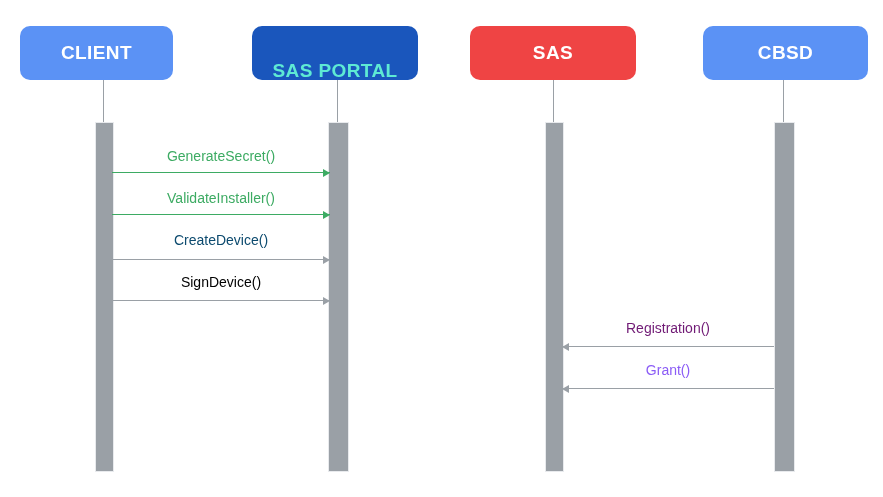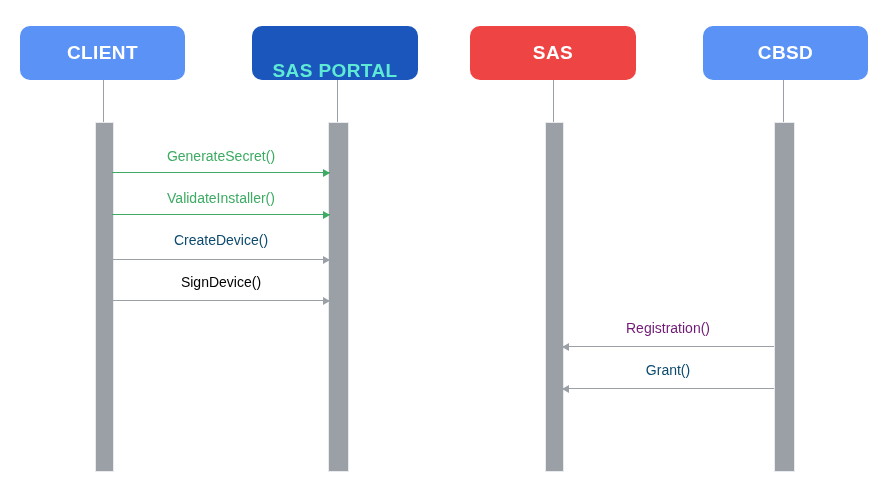--- a/index.html
+++ b/index.html
@@ -56,21 +56,21 @@
     text-align: center;
   }
 </style>
 </head>
 <body>
 
 <div id="diagram-root" style="width: 883px; height: 497px; background: rgb(255, 255, 255);">
 
 <div class="lifeline" style="left: 103px; top: 80px; height: 42px; background: rgb(154, 160, 166);"></div>
     <div class="activation" style="left: 95px; top: 122px; width: 17px; height: 348px; background: rgb(154, 160, 166); border-color: rgb(232, 234, 237);"></div>
-    <div class="actor-box" style="left: 20px; top: 26px; width: 165px; height: 54px; background: rgb(91, 146, 245);">
+    <div class="actor-box" style="left: 20px; top: 26px; width: 153px; height: 54px; background: rgb(91, 146, 245);">
       <span style="color: rgb(255, 255, 255);">CLIENT</span>
     </div>
     <div class="lifeline" style="left: 337px; top: 80px; height: 42px; background: rgb(154, 160, 166);"></div>
     <div class="activation" style="left: 328px; top: 122px; width: 19px; height: 348px; background: rgb(154, 160, 166); border-color: rgb(232, 234, 237);"></div>
     <div class="actor-box" style="left: 252px; top: 26px; width: 166px; height: 54px; background: rgb(26, 86, 188);">
       <span style="color: #5eead4; margin-top: 36px;">SAS PORTAL</span>
     </div>
     <div class="lifeline" style="left: 553px; top: 80px; height: 42px; background: rgb(154, 160, 166);"></div>
     <div class="activation" style="left: 545px; top: 122px; width: 17px; height: 348px; background: rgb(154, 160, 166); border-color: rgb(232, 234, 237);"></div>
     <div class="actor-box" style="left: 470px; top: 26px; width: 166px; height: 54px; background: #ef4444;">
@@ -91,14 +91,14 @@
     <div class="msg-arrowhead" style="top: 255.5px; left: 323px; border-top: 4px solid transparent; border-bottom: 4px solid transparent; border-left: 7px solid rgb(154, 160, 166);"></div>
     <div class="msg-label" style="left: 110px; top: 232px; width: 222px; color: #0c4a6e;">CreateDevice()</div>
     <div class="msg-line" style="left: 112px; top: 300px; width: 218px; background: rgb(154, 160, 166);"></div>
     <div class="msg-arrowhead" style="top: 296.5px; left: 323px; border-top: 4px solid transparent; border-bottom: 4px solid transparent; border-left: 7px solid rgb(154, 160, 166);"></div>
     <div class="msg-label" style="left: 110px; top: 274px; width: 222px; color: #000000;">SignDevice()</div>
     <div class="msg-line" style="left: 562px; top: 346px; width: 212px; background: rgb(154, 160, 166);"></div>
     <div class="msg-arrowhead" style="top: 342.5px; left: 562px; border-top: 4px solid transparent; border-bottom: 4px solid transparent; border-right: 7px solid rgb(154, 160, 166);"></div>
     <div class="msg-label" style="left: 562px; top: 320px; width: 212px; color: #701a75;">Registration()</div>
     <div class="msg-line" style="left: 562px; top: 388px; width: 212px; background: rgb(154, 160, 166);"></div>
     <div class="msg-arrowhead" style="top: 384.5px; left: 562px; border-top: 4px solid transparent; border-bottom: 4px solid transparent; border-right: 7px solid rgb(154, 160, 166);"></div>
-    <div class="msg-label" style="left: 562px; top: 362px; width: 212px; color: #0c4a6e;">Grant()</div>
+    <div class="msg-label" style="left: 562px; top: 362px; width: 212px; color: #8b5cf6;">Grant()</div>
   </div>
 
 </body></html>

